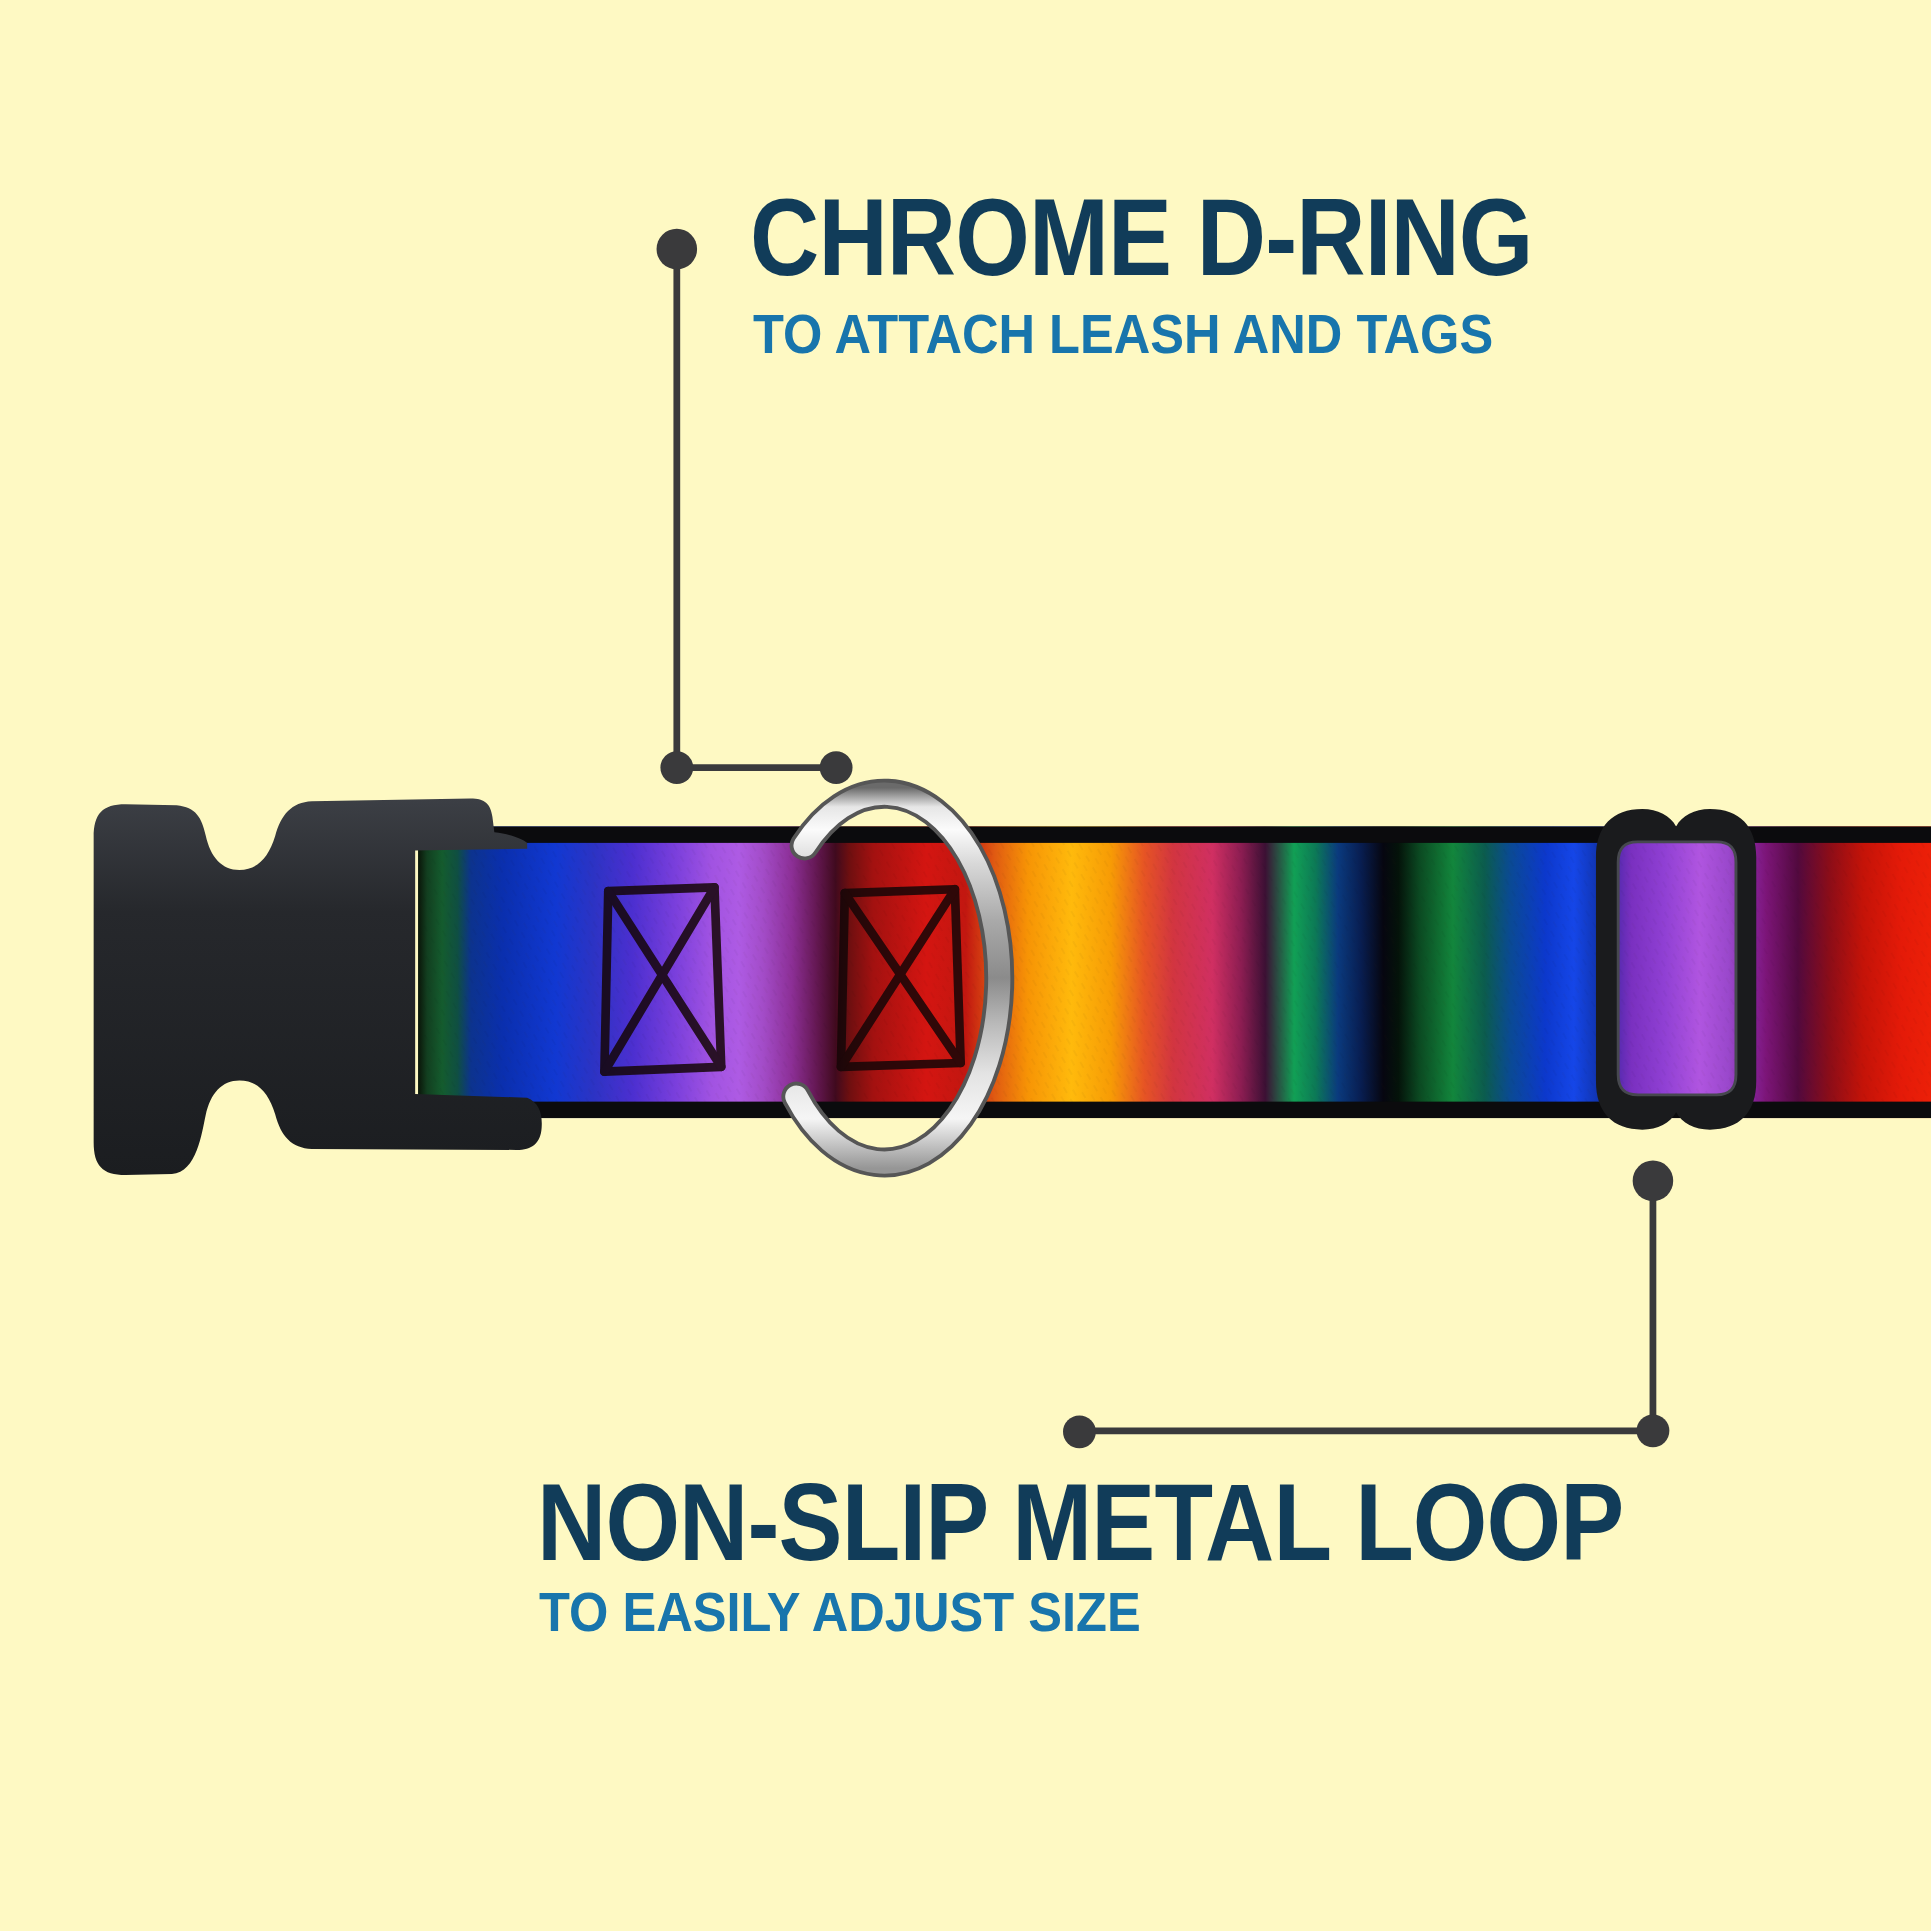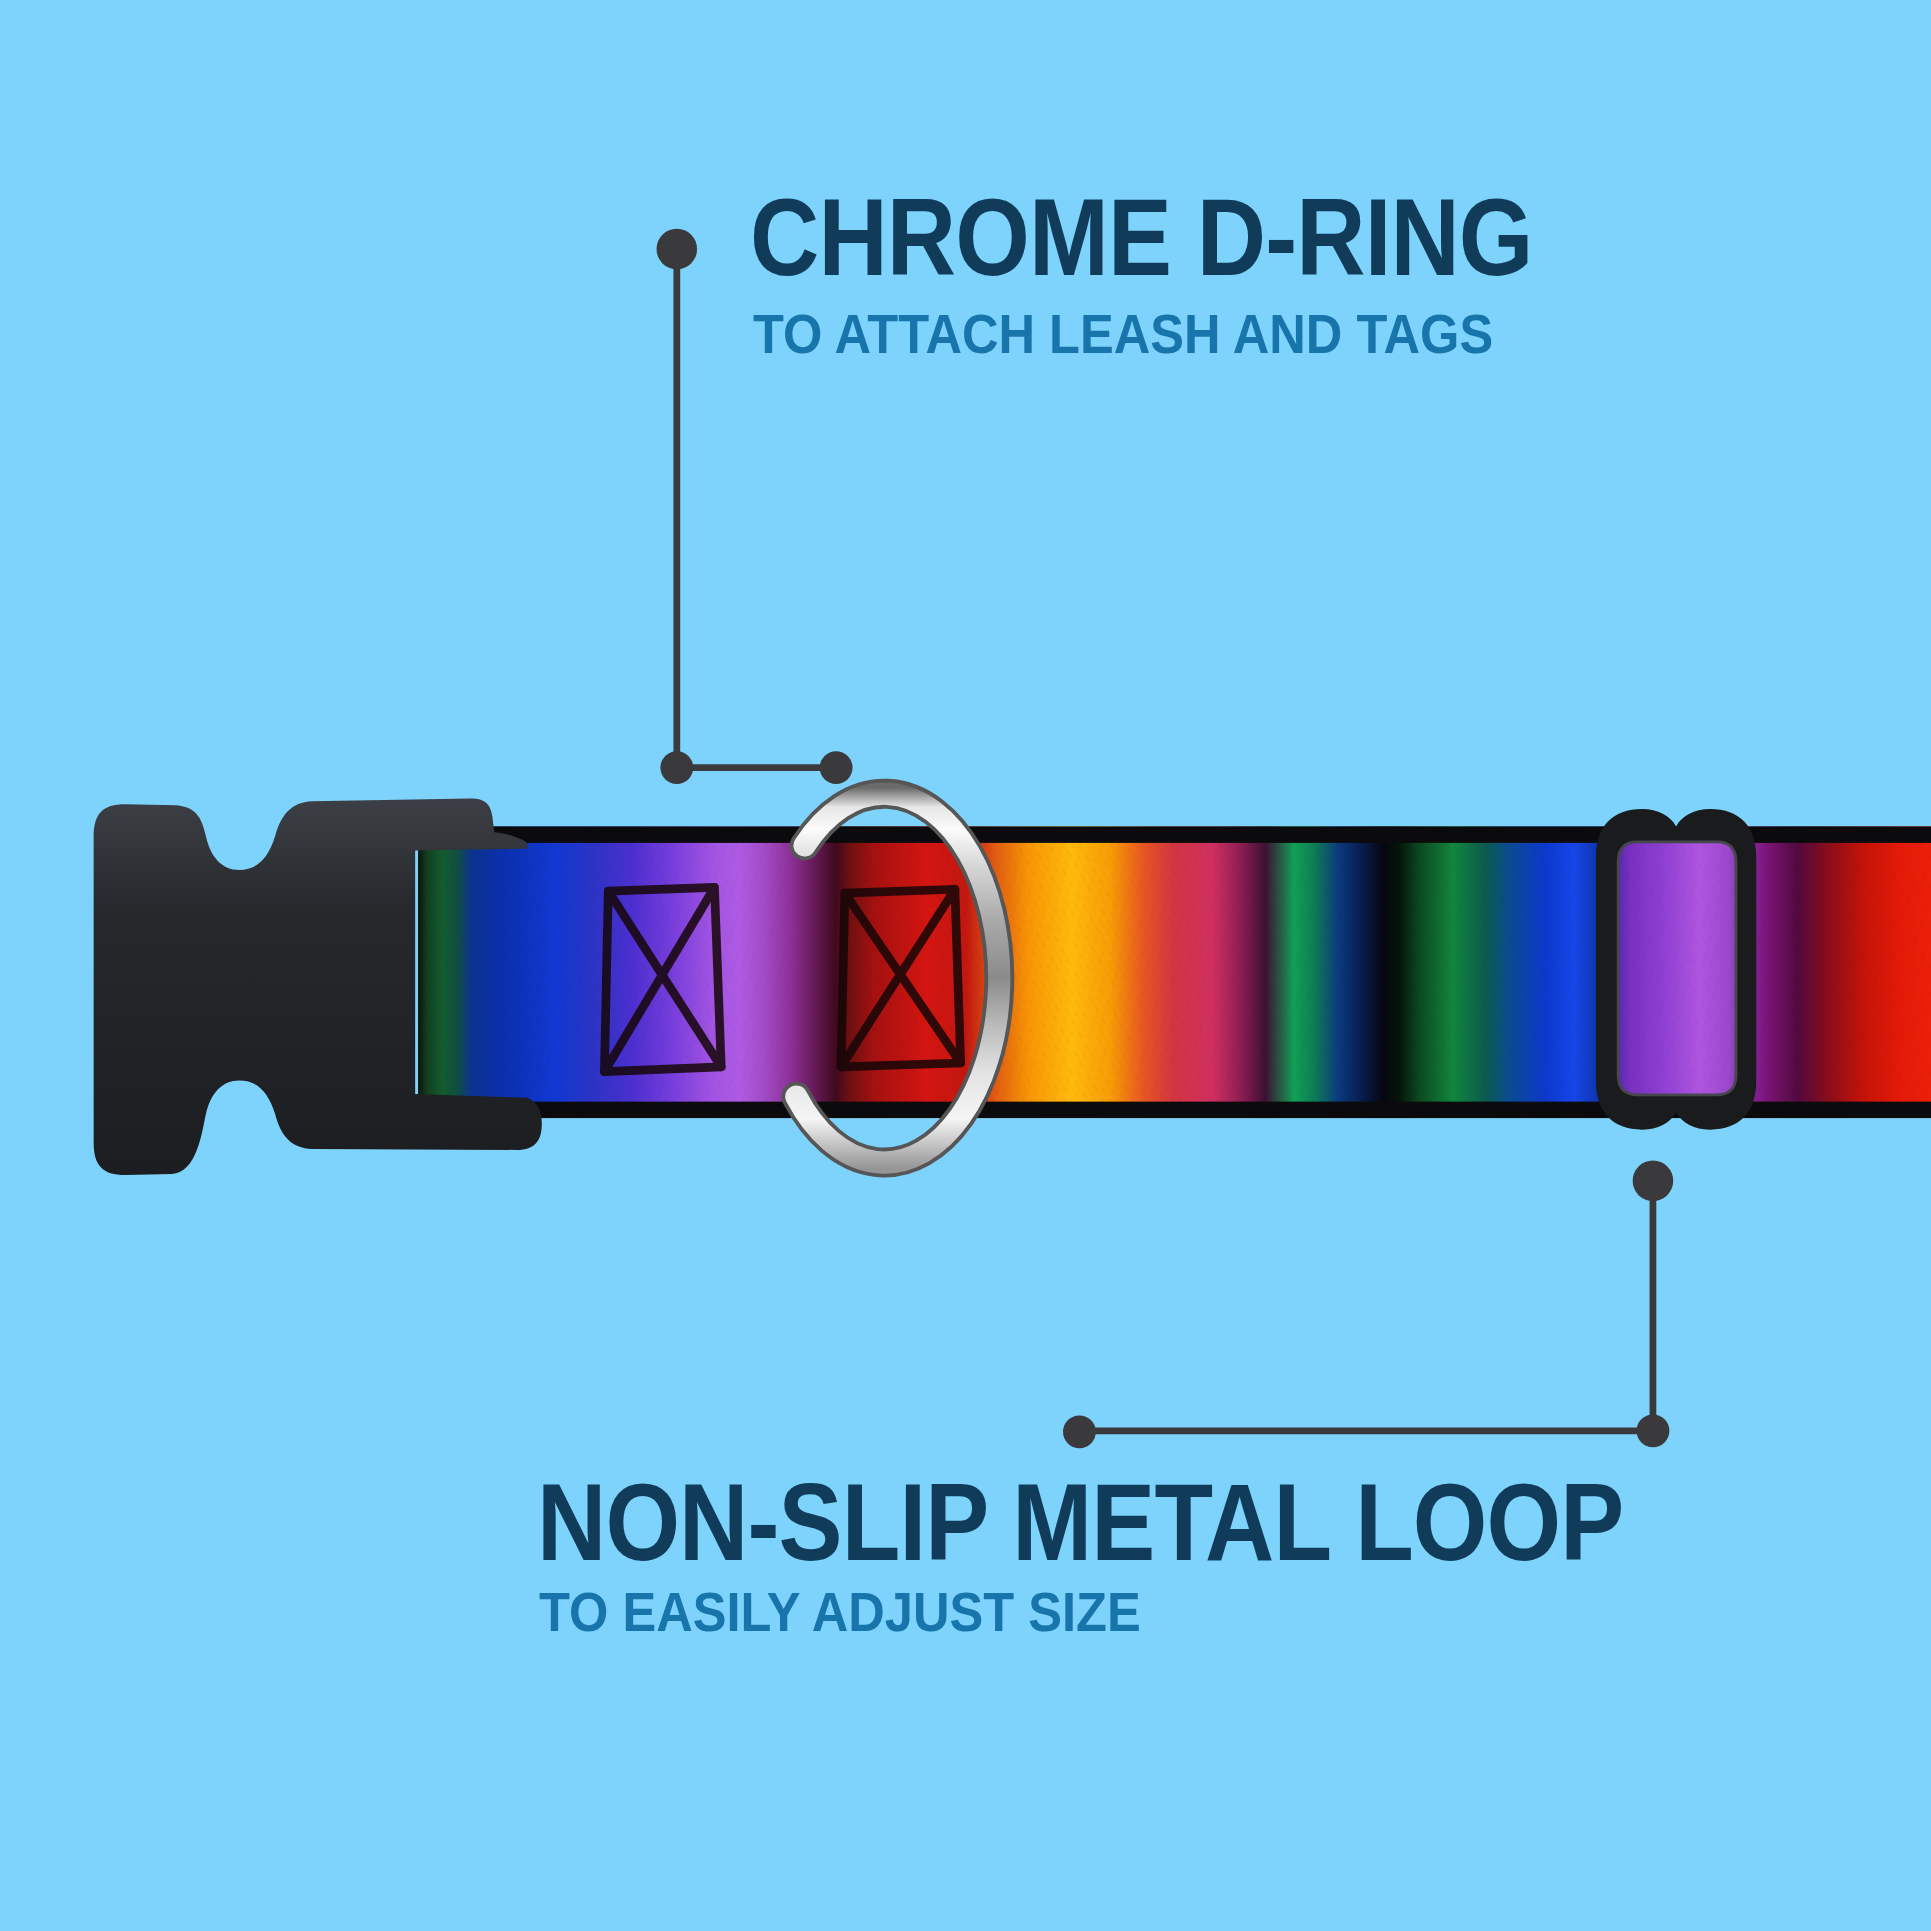--- a/index.html
+++ b/index.html
@@ -25,21 +25,21 @@
   }
   .label.subtitle{
     font-size:55px;
     letter-spacing:0px;
     transform:scaleX(0.92);
   }
 </style>
 </head>
 <body>
 
-<div class="stage" style="background: #7dd3fc;">
+<div class="stage" style="background: #fef9c3;">
 
   <svg width="1931" height="1931" viewBox="0 0 2000 2000">
     <defs>
       <linearGradient id="gWebbing" gradientUnits="userSpaceOnUse" x1="433" y1="0" x2="2000" y2="0">
           <stop offset="0%" stop-color="#0a1408"></stop>
           <stop offset="0.6%" stop-color="#123f20"></stop>
           <stop offset="1.6%" stop-color="#145c2e"></stop>
           <stop offset="2.6%" stop-color="#0f4f42"></stop>
           <stop offset="3.5%" stop-color="#0c338e"></stop>
           <stop offset="5.6%" stop-color="#0a2fae"></stop>

